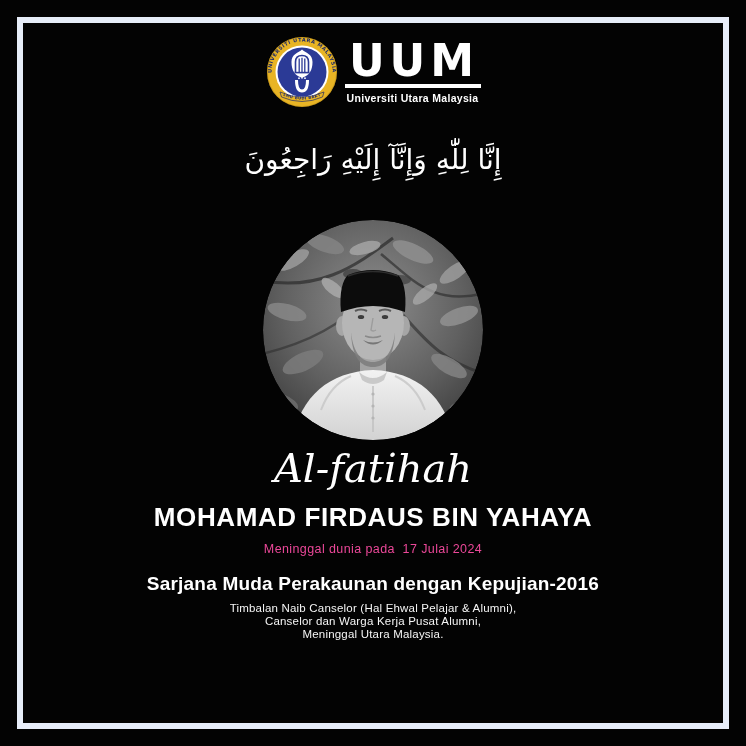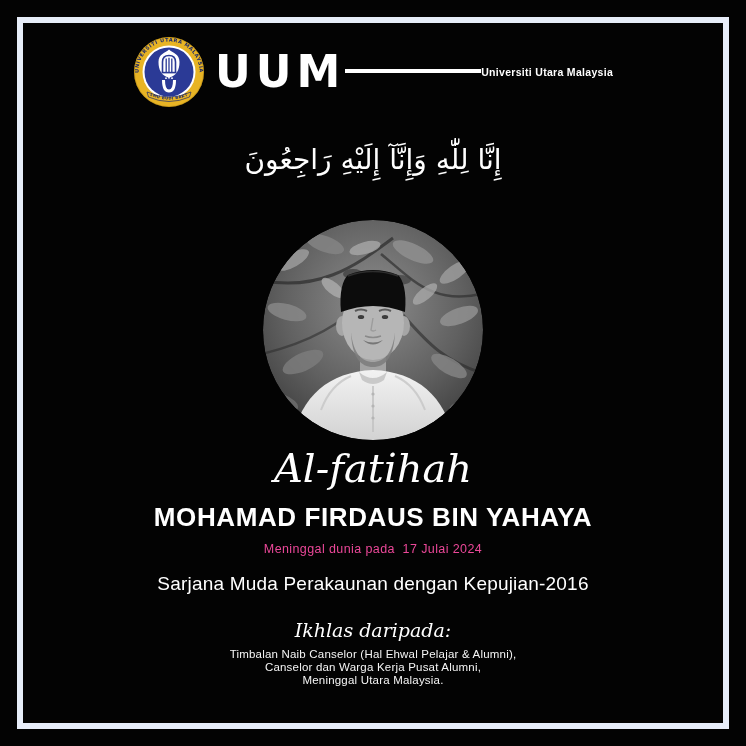--- a/index.html
+++ b/index.html
@@ -10,39 +10,39 @@
   }
   .frame {
     position:absolute; left:17px; top:17px; right:17px; bottom:17px;
     border:6px solid #e7edf9; pointer-events:none;
   }
   .content {
     position:absolute; left:23px; top:23px; right:23px; bottom:23px;
     display:flex; flex-direction:column; align-items:center; text-align:center;
   }
   .logo-row { margin-top:13px; height:72px; display:flex; align-items:center; gap:7px; }
-  .logo-text { display:flex; flex-direction:row; align-items:center; }
+  .logo-text { display:flex; flex-direction:column; align-items:center; }
   .acronym {
     font-family:"DejaVu Sans", sans-serif; font-weight:bold;
     font-size:44px; line-height:42px; letter-spacing:5px; padding-left:3px;
   }
   .logo-rule { width:136px; height:3.5px; background:#ffffff; margin:2px 0 4px; }
   .org { font-size:10.5px; font-weight:bold; letter-spacing:0.3px; white-space:nowrap; }
   .arabic {
     margin-top:4px; height:96px; display:flex; align-items:center; justify-content:center;
     font-family:"DejaVu Sans", sans-serif; font-size:28px; direction:rtl; line-height:1;
   }
   .photo-wrap { margin-top:12px; width:220px; height:220px; border-radius:50%; overflow:hidden; }
   .script-title {
     margin-top:4px; height:48px; font-family:"DejaVu Serif", serif;
     font-style:italic; font-size:40px; line-height:48px;
   }
   .name { margin-top:10px; font-size:26px; font-weight:bold; letter-spacing:0.6px; line-height:30px; }
   .death { margin-top:10px; font-size:12.5px; letter-spacing:0.4px; white-space:pre; color:#ec4899; }
-  .qual { margin-top:17px; font-size:19px; font-weight:normal; letter-spacing:0.2px; }
+  .qual { margin-top:17px; font-size:19px; font-weight:bold; letter-spacing:0.2px; }
   .from-label {
     margin-top:24px; font-family:"DejaVu Serif", serif; font-style:italic;
     font-size:19px; line-height:22px;
   }
   .credits { margin-top:7px; font-size:11.5px; line-height:13px; letter-spacing:0.2px; color:#f5f5f5; }
 </style>
 </head>
 <body>
 
 <div class="card">
@@ -153,21 +153,20 @@
     </div>
 
     <div class="script-title">Al-fatihah</div>
 
     <div class="name">MOHAMAD FIRDAUS BIN YAHAYA</div>
 
     <div class="death">Meninggal dunia pada  17 Julai 2024</div>
 
     <div class="qual">Sarjana Muda Perakaunan dengan Kepujian-2016</div>
 
-    <div class="from-label">Ikhlas daripada:</div>
 
     <div class="credits">
       <div>Timbalan Naib Canselor (Hal Ehwal Pelajar &amp; Alumni),</div>
       <div>Canselor dan Warga Kerja Pusat Alumni,</div>
       <div>Meninggal Utara Malaysia.</div>
     </div>
 
   </div>
 </div>
 

